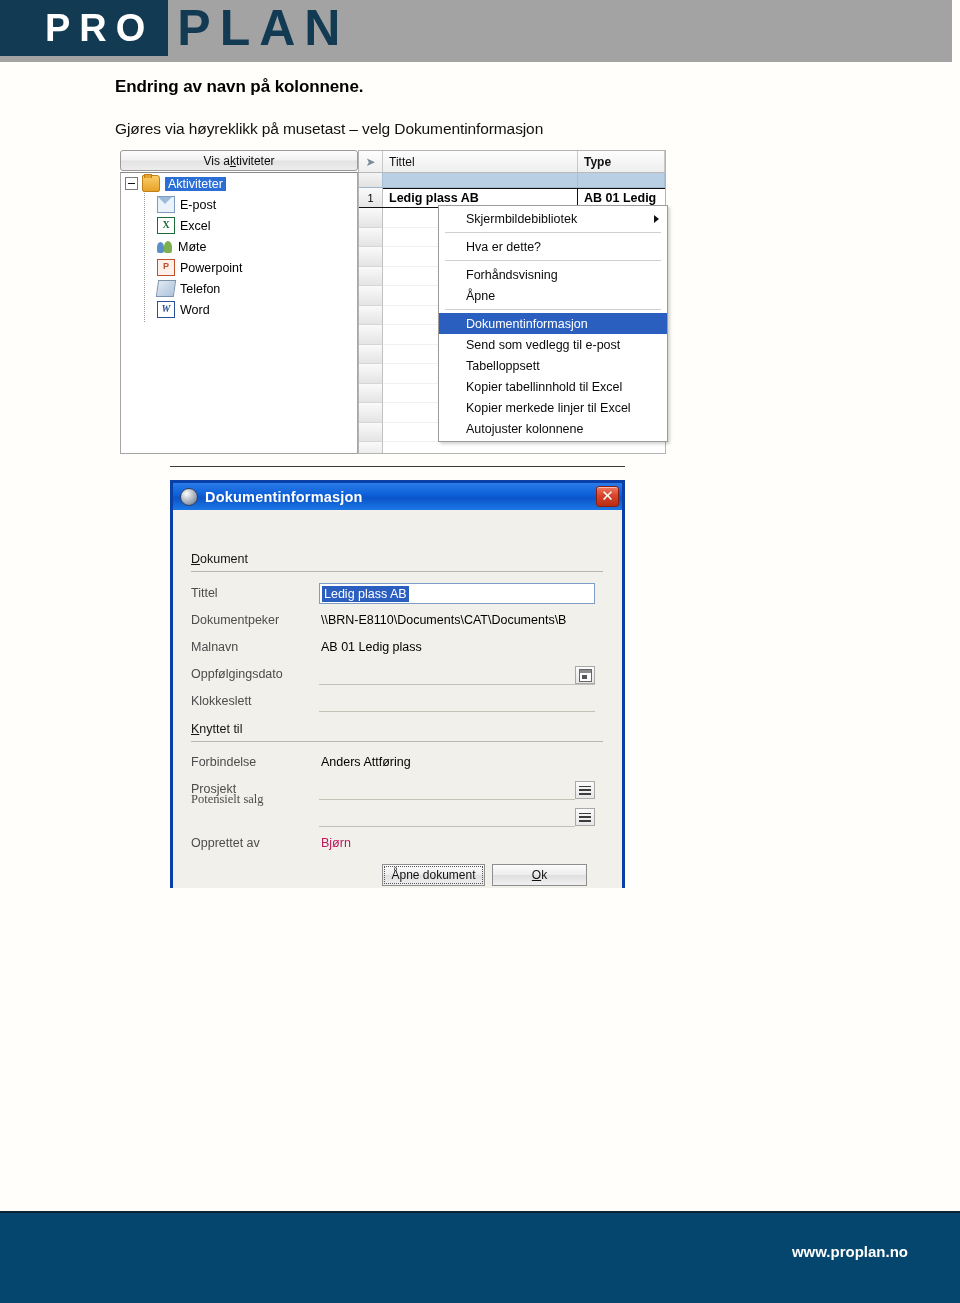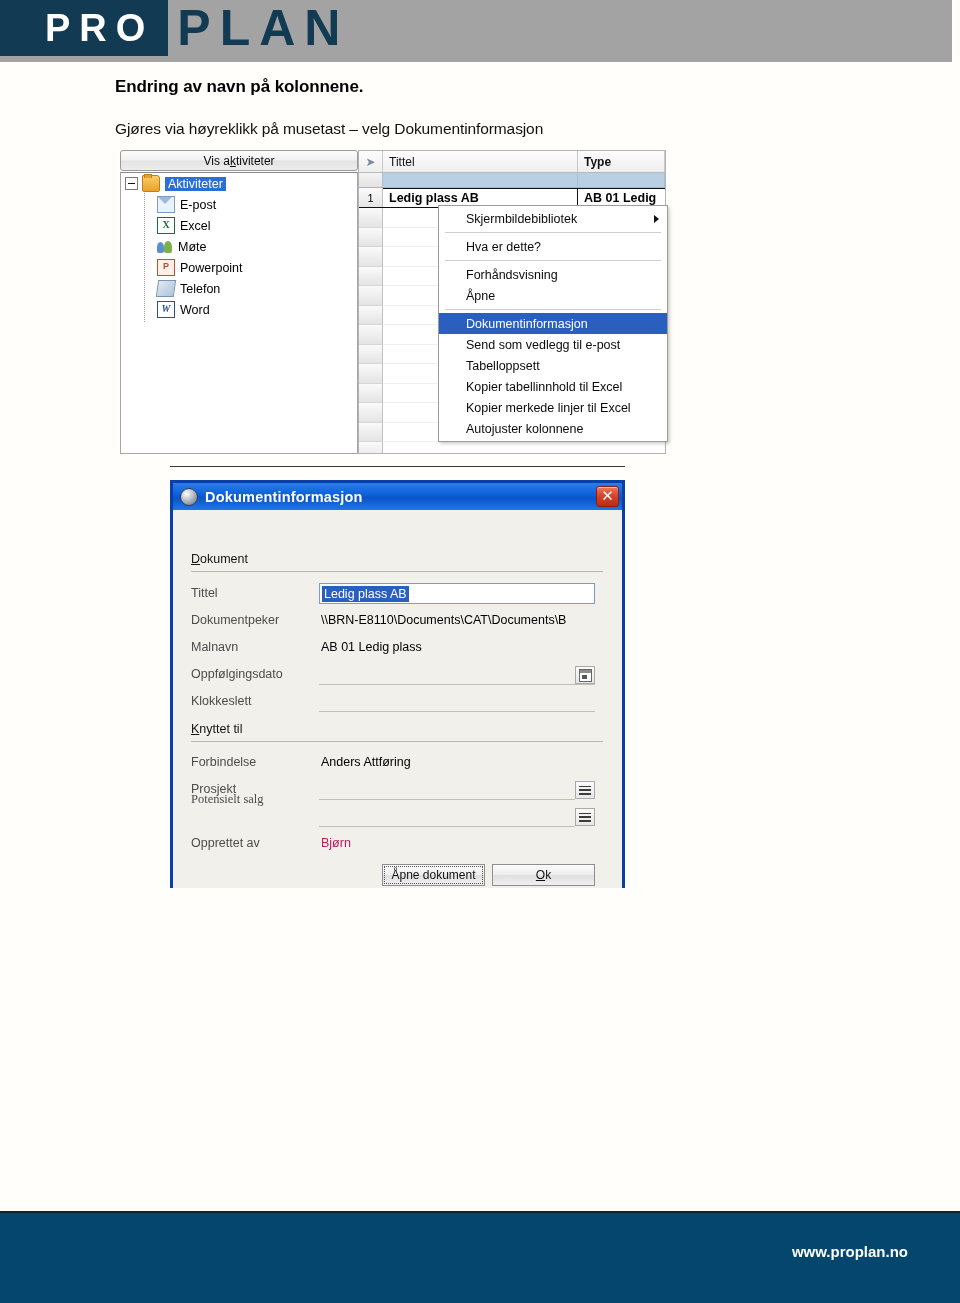--- a/index.html
+++ b/index.html
@@ -407,21 +407,21 @@
           <i></i>
         </span>
     </div>
 
     <div class="fld-label" style="left:18px;top:326px;">Opprettet av</div>
     <div class="fld-val muted" style="left:148px;top:326px;">Bjørn</div>
 
     <div class="dlg-btn focus" style="left:209px;top:354px;width:103px;">
       <span>Åpne dokument</span>
     </div>
-    <div class="dlg-btn" style="left:319px;top:354px;width:103px;">
+    <div class="dlg-btn" style="left:319px;top:354px;width:95px;">
       <span><u>O</u>k</span>
     </div>
 
   </div>
 </div>
 
 <div class="footer">
   <div class="footer-url">www.proplan.no</div>
 </div>
 

